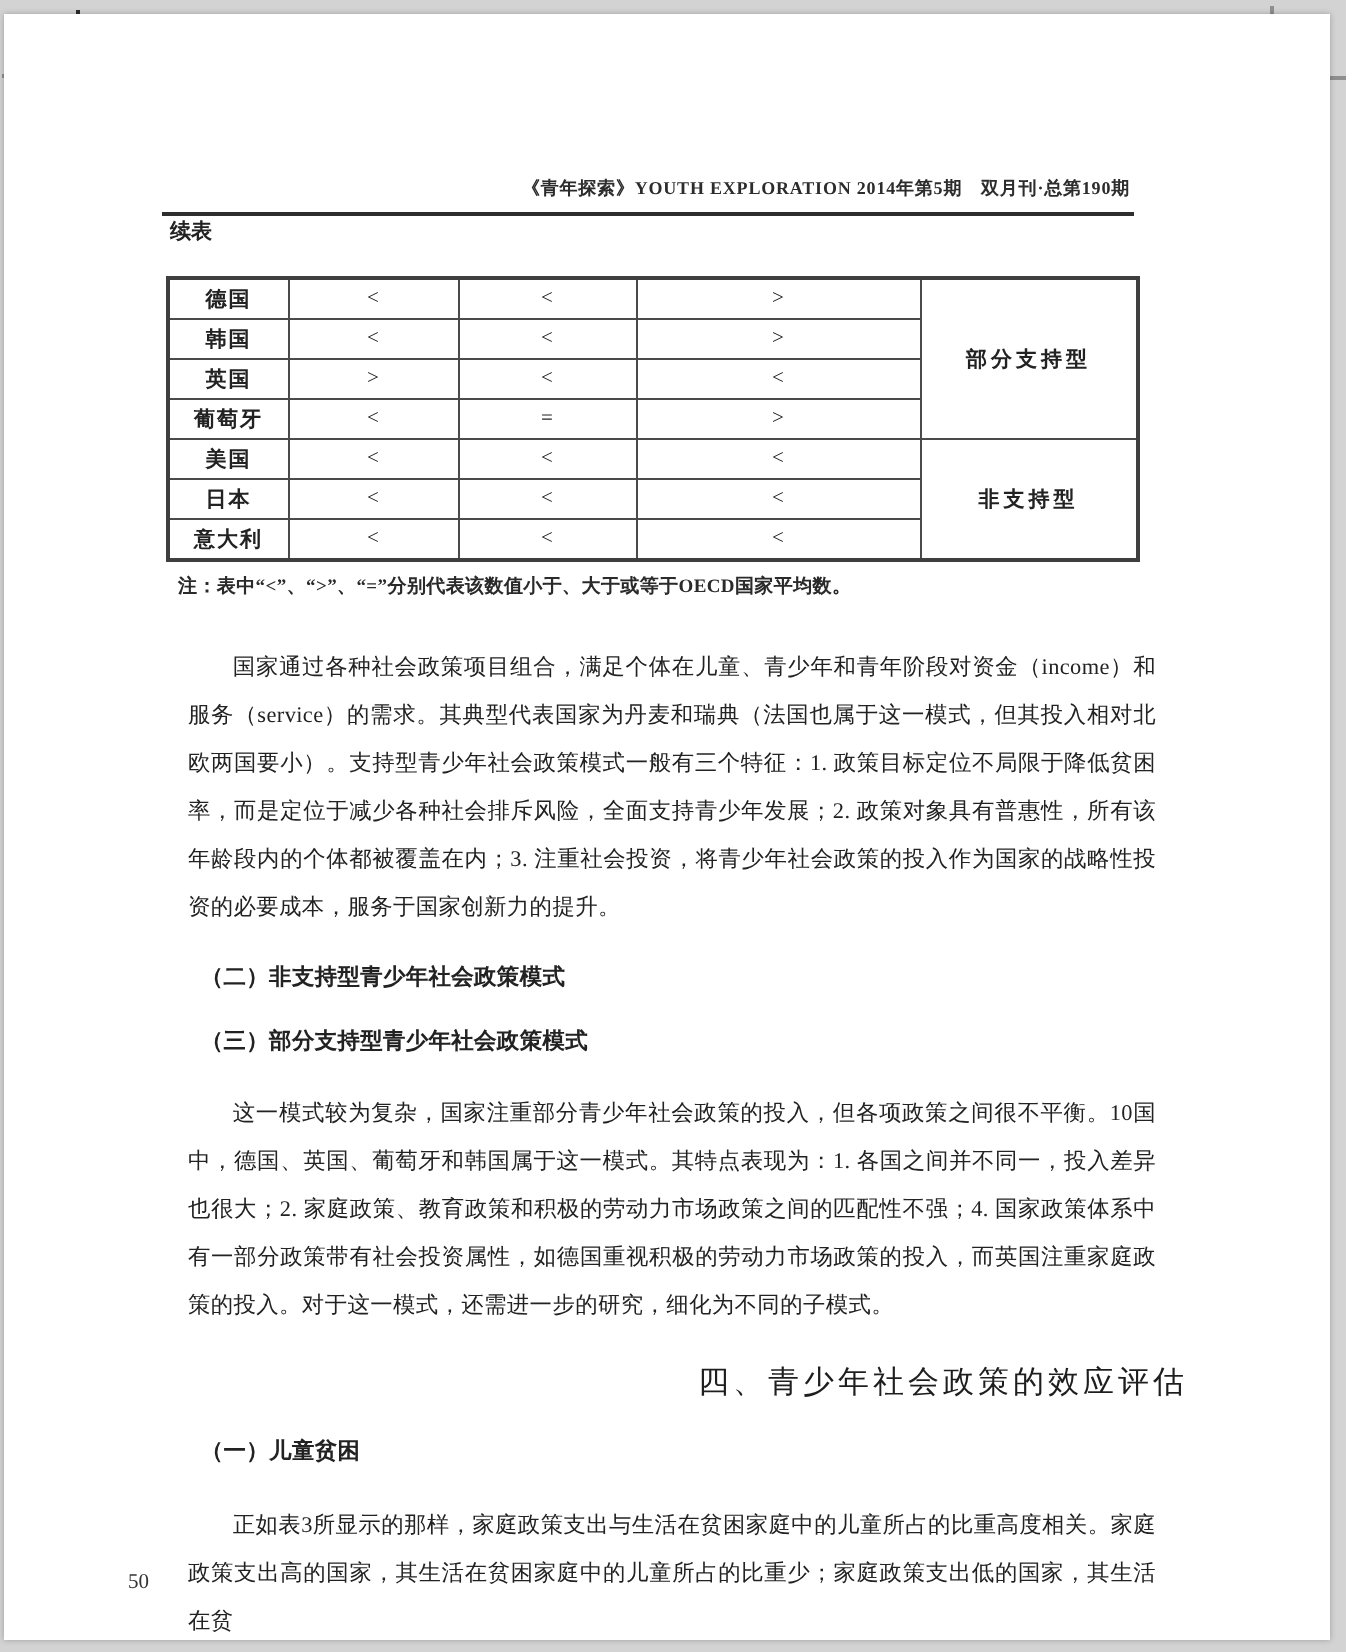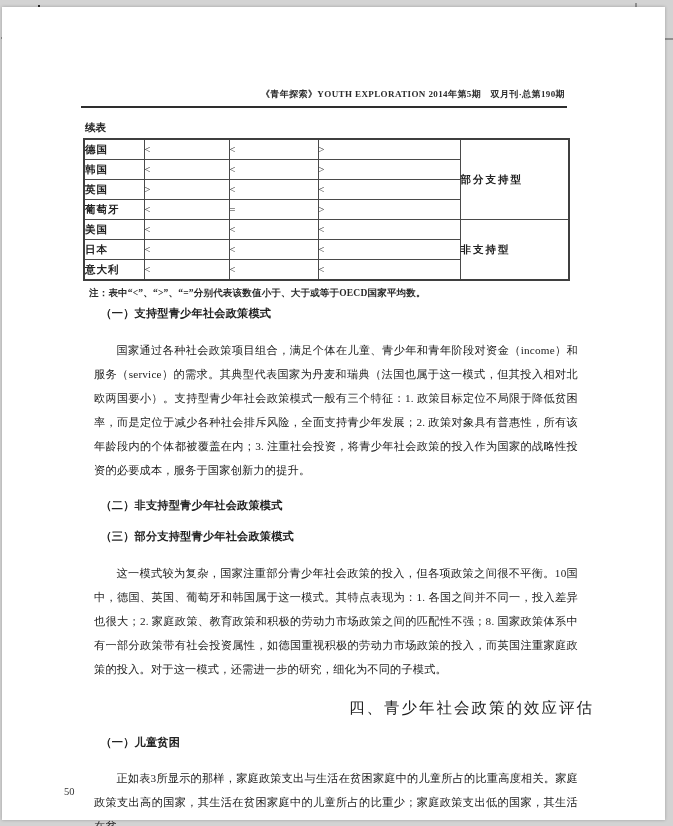--- a/index.html
+++ b/index.html
@@ -8,24 +8,24 @@
   #page{position:absolute;left:2px;top:7px;width:663px;height:813px;background:#ffffff;box-shadow:0 0 3px rgba(0,0,0,.25);}
   .mark{position:absolute;background:#2b2b2b;}
   .mark.gray{background:#8f8f8f;}
 
   
   .journal-line{position:absolute;top:81px;left:77px;width:486px;text-align:right;
     font-size:9px;font-weight:bold;color:#2c2c2c;letter-spacing:.4px;white-space:nowrap;}
   .head-rule{position:absolute;top:99px;left:79px;width:486px;height:2px;background:#2e2e2e;}
 
   
-  .cont-label{position:absolute;top:114px;left:83px;font-size:10.5px;font-weight:bold;color:#222;}
+  .cont-label{position:absolute;top:102px;left:83px;font-size:10.5px;font-weight:bold;color:#222;}
   .tbl-wrap{position:absolute;top:131px;left:81px;width:485px;}
   table.cmp{border-collapse:collapse;width:485px;table-layout:fixed;border:2px solid #3f3f3f;}
-  table.cmp td{border:1px solid #4a4a4a;height:19px;vertical-align:middle;
+  table.cmp td{border:1px solid #4a4a4a;height:19px;text-align:center;vertical-align:middle;
     font-size:10.5px;color:#222;padding:0;}
   td.c-country{font-weight:bold;letter-spacing:1px;}
   td.c-val{font-size:11px;}
   td.c-group{font-weight:bold;letter-spacing:2px;font-size:10.5px;margin-top:32px;}
   .tbl-note{position:absolute;top:280px;left:87px;font-size:9.5px;font-weight:bold;color:#2a2a2a;letter-spacing:.2px;}
 
   
   .article{position:absolute;top:299px;left:76px;width:516px;color:#222;}
   .article p{margin:16px;font-size:11.2px;line-height:24px;text-align:justify;text-indent:2em;letter-spacing:.2px;}
   .article h4{margin:0;font-size:11.2px;line-height:15.6px;font-weight:bold;text-indent:2em;letter-spacing:.2px;}
@@ -111,25 +111,24 @@
               <td class="c-val">&lt;</td>
               <td class="c-val">&lt;</td>
             </tr>
           </tbody>
       </table>
     </div>
 
     <div class="tbl-note">注：表中“&lt;”、“&gt;”、“=”分别代表该数值小于、大于或等于OECD国家平均数。</div>
 
     <div class="article">
-      <h4>（一）支持型青少年社会政策模式</h4>
       <p>国家通过各种社会政策项目组合，满足个体在儿童、青少年和青年阶段对资金（income）和服务（service）的需求。其典型代表国家为丹麦和瑞典（法国也属于这一模式，但其投入相对北欧两国要小）。支持型青少年社会政策模式一般有三个特征：1. 政策目标定位不局限于降低贫困率，而是定位于减少各种社会排斥风险，全面支持青少年发展；2. 政策对象具有普惠性，所有该年龄段内的个体都被覆盖在内；3. 注重社会投资，将青少年社会政策的投入作为国家的战略性投资的必要成本，服务于国家创新力的提升。</p>
       <h4 class="gap">（二）非支持型青少年社会政策模式</h4>
       <h4 class="gap">（三）部分支持型青少年社会政策模式</h4>
-      <p>这一模式较为复杂，国家注重部分青少年社会政策的投入，但各项政策之间很不平衡。10国中，德国、英国、葡萄牙和韩国属于这一模式。其特点表现为：1. 各国之间并不同一，投入差异也很大；2. 家庭政策、教育政策和积极的劳动力市场政策之间的匹配性不强；8. 国家政策体系中有一部分政策带有社会投资属性，如德国重视积极的劳动力市场政策的投入，而英国注重家庭政策的投入。对于这一模式，还需进一步的研究，细化为不同的子模式。</p>
+      <p>这一模式较为复杂，国家注重部分青少年社会政策的投入，但各项政策之间很不平衡。10国中，德国、英国、葡萄牙和韩国属于这一模式。其特点表现为：1. 各国之间并不同一，投入差异也很大；2. 家庭政策、教育政策和积极的劳动力市场政策之间的匹配性不强；4. 国家政策体系中有一部分政策带有社会投资属性，如德国重视积极的劳动力市场政策的投入，而英国注重家庭政策的投入。对于这一模式，还需进一步的研究，细化为不同的子模式。</p>
       <h2 class="chapter">四、青少年社会政策的效应评估</h2>
       <h4 class="gap">（一）儿童贫困</h4>
       <p>正如表3所显示的那样，家庭政策支出与生活在贫困家庭中的儿童所占的比重高度相关。家庭政策支出高的国家，其生活在贫困家庭中的儿童所占的比重少；家庭政策支出低的国家，其生活在贫</p>
     </div>
 
     <div class="page-num">50</div>
 
   </div>
 </div>
 

